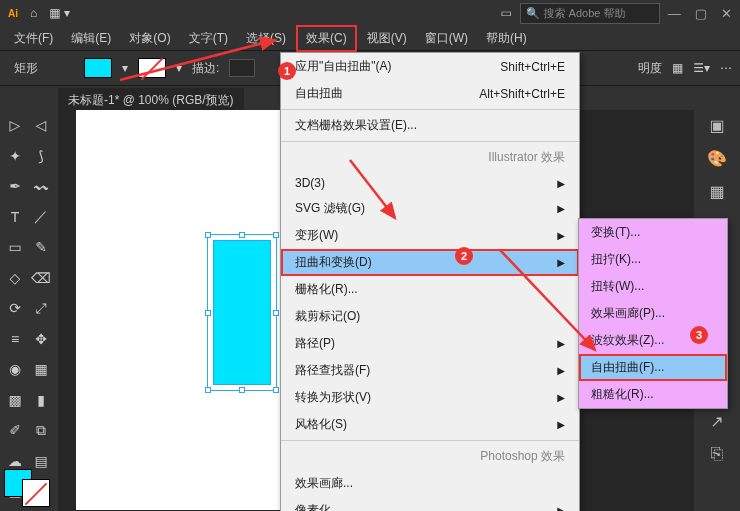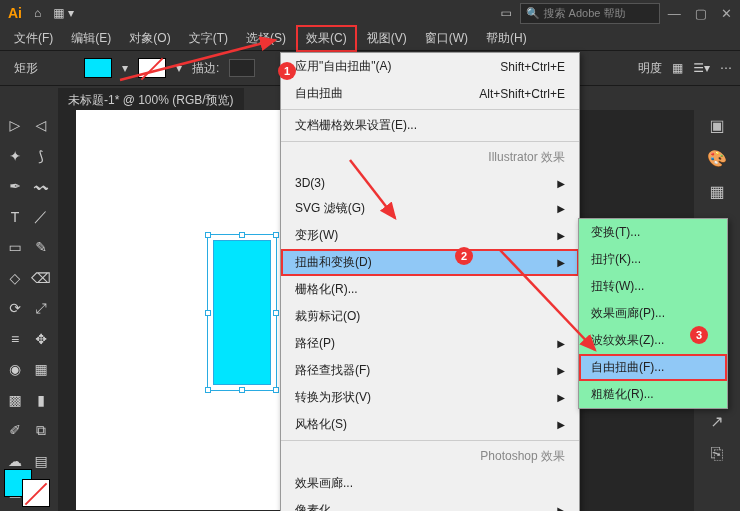--- a/index.html
+++ b/index.html
@@ -25,40 +25,40 @@
   .cyan-rect { position: absolute; left: 155px; top: 130px; width: 58px; height: 145px; background: #00e5ff; border: 1px solid #29abe2; }
   .sel-box { position: absolute; left: 149px; top: 124px; width: 70px; height: 157px; border: 1px solid #29abe2; }
   .handle { position: absolute; width: 6px; height: 6px; border: 1px solid #29abe2; background: #fff; }
   .rpanel { width: 46px; background: #323232; display: flex; flex-direction: column; align-items: center; padding-top: 6px; gap: 14px; color: #bbb; font-size: 16px; }
   
   .menu1 { position: absolute; left: 280px; top: 52px; width: 300px; background: #f0f0f0; color: #222; border: 1px solid #999; font-size: 12px; box-shadow: 2px 2px 6px rgba(0,0,0,.4); }
   .menu1 .mi { padding: 5px 14px; display: flex; justify-content: space-between; align-items: center; }
   .menu1 .sep { border-top: 1px solid #ccc; margin: 2px 0; }
   .menu1 .hdr { color: #888; padding: 5px 14px; text-align: right; }
   .menu1 .hi { background: #90c8f6; border: 2px solid #e33; padding: 3px 12px; align-items: center; }
-  .menu2 { position: absolute; left: 578px; top: 218px; width: 150px; background: #86efac; color: #222; border: 1px solid #999; font-size: 12px; box-shadow: 2px 2px 6px rgba(0,0,0,.4); }
+  .menu2 { position: absolute; left: 578px; top: 218px; width: 150px; background: #f0abfc; color: #222; border: 1px solid #999; font-size: 12px; box-shadow: 2px 2px 6px rgba(0,0,0,.4); }
   .menu2 .mi { padding: 5px 12px; }
   .menu2 .hi { background: #90c8f6; border: 2px solid #e33; padding: 3px 10px; }
   .arrow { color: #222; font-size: 10px; }
   
   .badge { position: absolute; width: 18px; height: 18px; border-radius: 50%; background: #e33; color: #fff; font-size: 11px; display: flex; align-items: center; justify-content: center; font-weight: bold; }
   svg.anno { position: absolute; top: 0; left: 0; pointer-events: none; }
   .swatch-box { position: absolute; left: 4px; bottom: 4px; display: flex; }
   .sw-fg { width: 28px; height: 28px; background: #00e5ff; border: 1px solid #000; }
   .sw-bg { width: 28px; height: 28px; background: #fff; border: 1px solid #000; position: relative; margin-left: -10px; margin-top: 10px; }
   .sw-bg::after { content: ""; position: absolute; left: -2px; right: -2px; top: 50%; border-top: 2px solid #e33; transform: rotate(-45deg); }
 </style>
 </head>
 <body>
 
 
 
 
 <div class="titlebar">
-  <span style="color:#ff9a00;font-weight:bold;font-size:14px">Ai</span>
+  <span style="color:#ff9a00;font-weight:bold;font-size:10px">Ai</span>
   <span>⌂</span>
   <span>▦ ▾</span>
   <div class="right">
     <span>▭</span>
     <span class="search-box">🔍 <span>搜索 Adobe 帮助</span></span>
     <div class="win-btns">
       <span>—</span>
       <span>▢</span>
       <span>✕</span>
     </div>

